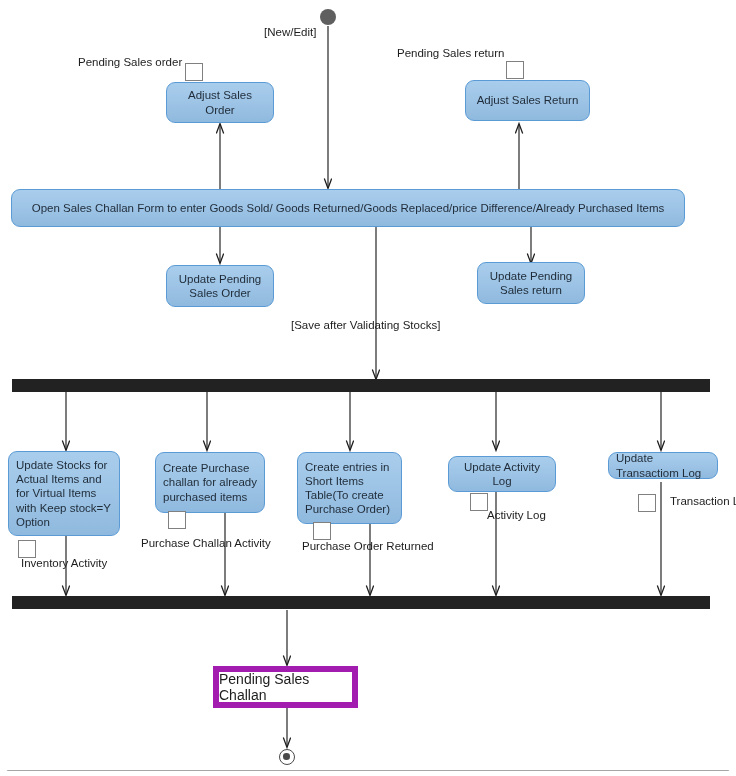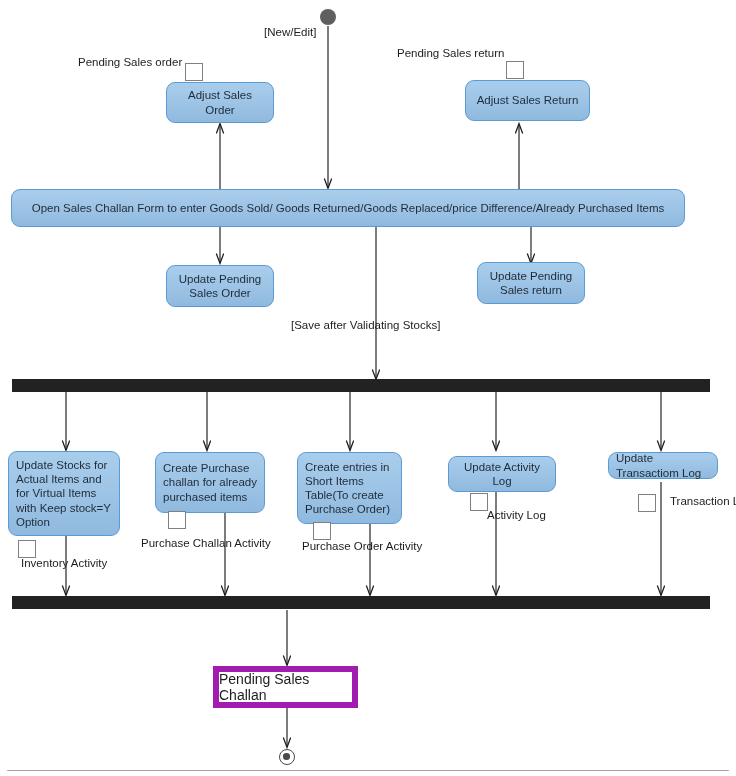--- a/index.html
+++ b/index.html
@@ -211,21 +211,21 @@
   <div class="act left" style="left:155px; top:452px; width:110px; height:61px;">
     <span>Create Purchase challan for already purchased items</span>
   </div>
   <div class="pin" style="left:168px; top:511px;"></div>
   <div class="lbl" style="left:141px; top:537px;">Purchase Challan Activity</div>
 
   <div class="act left" style="left:297px; top:452px; width:105px; height:72px;">
     <span>Create entries in Short Items Table(To create Purchase Order)</span>
   </div>
   <div class="pin" style="left:313px; top:522px;"></div>
-  <div class="lbl" style="left:302px; top:540px;">Purchase Order Activity</div>
+  <div class="lbl" style="left:302px; top:540px;">Purchase Order Returned</div>
 
   <div class="act center" style="left:442px; top:456px; width:108px; height:36px;margin-left:6px;">
     <span>Update Activity Log</span>
   </div>
   <div class="pin" style="left:470px; top:493px;"></div>
   <div class="lbl" style="left:487px; top:509px;">Activity Log</div>
 
   <div class="act left" style="left:608px; top:452px; width:110px; height:27px;">
     <span>Update Transactiom Log</span>
   </div>

